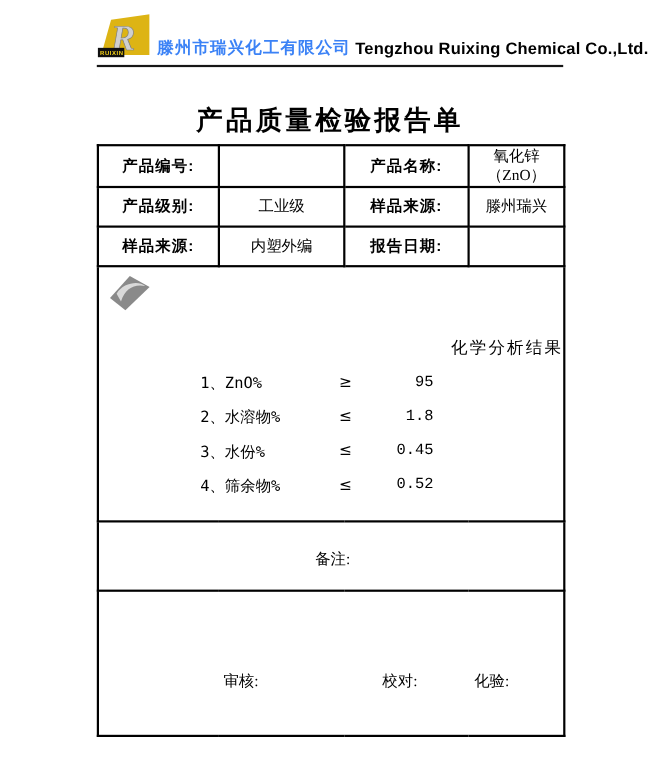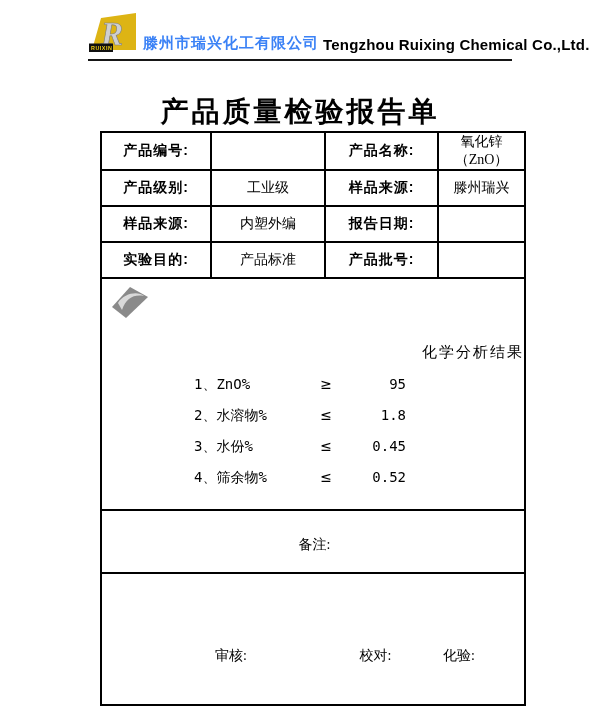--- a/index.html
+++ b/index.html
@@ -11,39 +11,39 @@
   .header { position:absolute; left:88px; top:12px; width:424px; height:49px;
             border-bottom:2px solid #161616; display:flex; align-items:flex-end; }
   .logo { width:48px; height:46px; flex:none; margin-right:7px; align-self:flex-start; }
   .logo-r { font:italic bold 33px "Liberation Serif", serif; fill:#cfcfcf; stroke:#7c7c7c; stroke-width:0.6px; }
   .logo-brand { font:bold 5.4px "Liberation Sans", sans-serif; letter-spacing:0.5px; }
   .company-cn { font:600 15px "Liberation Serif", serif; letter-spacing:1px; padding-bottom:6px; color:#3b82f6; white-space:nowrap; }
   .company-en { font:bold 15px "Liberation Sans", sans-serif; padding-bottom:6px; margin-left:4px; letter-spacing:0.2px; white-space:nowrap; }
 
   
   .title { position:absolute; top:93px; left:0; width:600px; text-align:center;
-           font-size:28px; font-weight:bold; letter-spacing:3px; }
+           font-size:24px; font-weight:bold; letter-spacing:3px; }
 
   
-  .report-table { position:absolute; left:100px; top:131px; width:424px;
+  .report-table { position:absolute; left:88px; top:131px; width:424px;
                   border-collapse:collapse; table-layout:fixed; }
   .report-table td { border:2px solid #000; font-size:14px; text-align:center; vertical-align:middle; }
   .r-info td { height:36px; }
   .lbl { font-weight:bold; font-family:"Liberation Sans", sans-serif; letter-spacing:1px; }
   .val { font-family:"Liberation Serif", serif; }
 
   .analysis-cell { height:232px; position:relative; vertical-align:top; text-align:left; padding:0; }
   .watermark { position:absolute; left:6px; top:6px; }
   .analysis-heading { margin-top:46px; text-align:right; font:15px "Liberation Serif", serif; letter-spacing:2px; }
   .analysis-item { display:flex; margin:9px 0 0 92px; height:22px; line-height:22px;
                    font:14px "DejaVu Sans Mono", monospace; }
   .analysis-item.first { margin-top:14px; }
   .ai-name { width:118px; text-align:left; }
   .ai-rel  { width:28px; text-align:center; font-family:"DejaVu Sans", sans-serif; }
-  .ai-val  { width:66px; text-align:right; }
+  .ai-val  { width:66px; text-align:right;font-family:Liberation Mono, monospace; }
 
   .remarks-cell { height:63px; vertical-align:top; text-align:left; padding:6px 0 0 3px;
                   font:14px "Liberation Serif", serif; }
   .sign-cell { height:132px; vertical-align:top; text-align:left; padding:33px 0 0 3px;
                font:14px "Liberation Serif", serif; }
   .sig { display:inline-block; }
   .s1 { width:154px; } .s2 { width:128px; }
 </style>
 </head>
 <body>
@@ -82,26 +82,20 @@
       <td class="val">工业级</td>
       <td class="lbl">样品来源:</td>
       <td class="val">滕州瑞兴</td>
     </tr>
     <tr class="r-info">
       <td class="lbl">样品来源:</td>
       <td class="val">内塑外编</td>
       <td class="lbl">报告日期:</td>
       <td class="val"></td>
     </tr>
-    <tr class="r-info">
-      <td class="lbl">实验目的:</td>
-      <td class="val">产品标准</td>
-      <td class="lbl">产品批号:</td>
-      <td class="val"></td>
-    </tr>
 
     <tr>
       <td colspan="4" class="analysis-cell">
         <svg class="watermark" width="44" height="36" viewBox="0 0 44 36">
           <polygon points="4,22 22,2 40,12 18,33" fill="#8a8a8a"></polygon>
           <path d="M10 18 C16 8 30 6 36 11 C26 9 18 13 14 25 Z" fill="#d9d9d9"></path>
         </svg>
         <div class="analysis-heading">化学分析结果</div>
         <div class="analysis-item first">
           <span class="ai-name">1、ZnO%</span>

